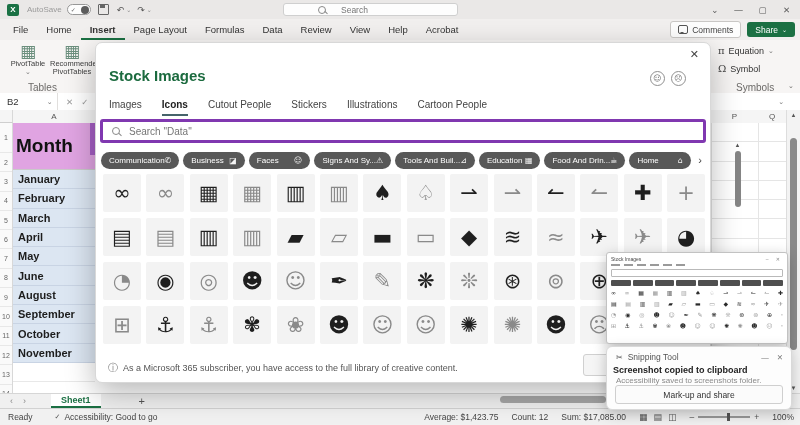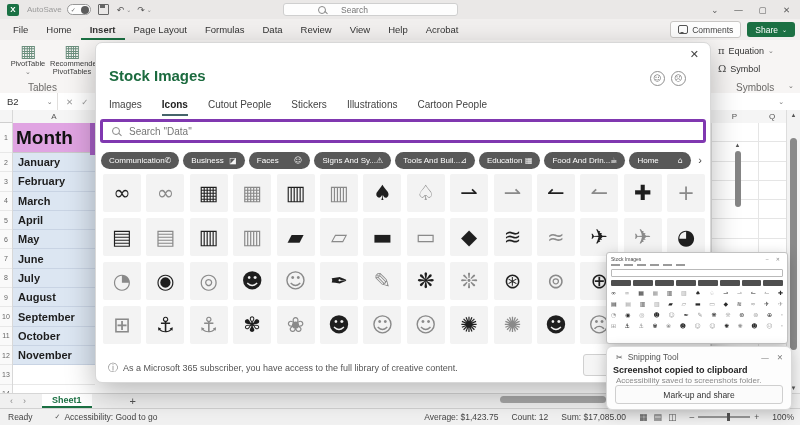--- a/index.html
+++ b/index.html
@@ -55,21 +55,21 @@
   .fx{font-style:italic;font-family:"Liberation Serif",serif}
   
   .colhdr{position:absolute;top:110px;height:13px;background:#f5f5f5;border-bottom:1px solid #cfcfcf;
           font-size:8px;color:#555;display:flex;align-items:center;justify-content:center}
   .corner{position:absolute;left:0;top:110px;width:13px;height:13px;background:#f5f5f5;border-right:1px solid #d8d8d8;border-bottom:1px solid #cfcfcf;box-sizing:border-box}
   #row-numbers{position:absolute;left:0;top:123px;width:13px;height:270px;overflow:hidden;background:#fafafa;border-right:1px solid #d8d8d8;box-sizing:border-box}
   .rnum{height:19.3px;font-size:7px;color:#666;display:flex;align-items:center;justify-content:center;border-bottom:1px solid #e8e8e8;box-sizing:border-box}
   .rnum.tall{height:30px}
   #col-a-cells{position:absolute;left:13px;top:123px;width:82px;height:270px;overflow:hidden}
   .acell{height:19.3px;box-sizing:border-box;border-bottom:1px solid #c9d4e4;display:flex;align-items:center;padding-left:5px}
-  .acell.monthhdr{height:30px;background:#e0a4e2;font-size:19px;font-weight:600;color:#111;border-bottom:1px solid #c9c9c9;padding-left:3px;overflow:hidden}
+  .acell.monthhdr{height:47px;background:#e0a4e2;font-size:19px;font-weight:600;color:#111;border-bottom:1px solid #c9c9c9;padding-left:3px;overflow:hidden}
   .acell.mcell{background:#dce6f2;font-size:11px;font-weight:700;color:#1d1d1d}
   .acell.empty{background:#fff;border-bottom:1px solid #e8e8e8}
   .b1sliver{position:absolute;left:90px;top:123px;width:5px;height:32px;background:#a55fc4;z-index:4}
   .rightgrid{position:absolute;left:711px;top:123px;width:75px;height:270px;background:#fff;
              background-image:repeating-linear-gradient(to bottom,transparent 0 18.3px,#e5e5e5 18.3px 19.3px);
              border-left:1px solid #e3e3e3;box-sizing:border-box}
   .rightgrid .vline{position:absolute;left:46px;top:0;width:1px;height:100%;background:#e5e5e5}
   
   .vscroll{position:absolute;left:786px;top:110px;width:14px;height:283px;background:#f3f3f3;border-left:1px solid #ddd;box-sizing:border-box;z-index:3}
   .vscroll .arr{position:absolute;left:0;width:100%;text-align:center;font-size:6px;color:#555}
@@ -129,21 +129,21 @@
   .thead .tctrl{margin-left:auto;display:flex;gap:8px;color:#777;font-size:7.5px}
   .ttitle{font-size:9px;font-weight:bold;color:#222;padding:3px 6px 0}
   .tsub{font-size:8px;color:#8a8a8a;padding:1px 9px 0}
   .tbtn{position:absolute;left:8px;right:8px;bottom:5px;height:17px;border:1px solid #cfcfcf;border-radius:3px;
         background:#fbfbfb;display:flex;align-items:center;justify-content:center;font-size:8.5px;color:#333}
   
   .tabbar{position:absolute;left:0;top:393px;width:800px;height:15px;background:#f0f0f0;border-top:1px solid #d6d6d6;
           display:flex;align-items:center;font-size:9px;color:#666;box-sizing:border-box}
   .navarr{margin-left:10px;color:#888;font-size:9px}
   .navarr2{margin-left:10px;color:#888;font-size:9px}
-  .sheettab{margin-left:16px;height:100%;padding:0 10px;display:flex;align-items:center;background:#fff;
+  .sheettab{margin-left:25px;height:100%;padding:0 10px;display:flex;align-items:center;background:#fff;
             border-bottom:2px solid #1b7043;color:#1b7043;font-weight:bold;font-size:9px;box-sizing:border-box}
   .addsheet{margin-left:38px;font-size:11px;color:#555}
   .statusbar{position:absolute;left:0;top:408px;width:800px;height:17px;background:#f1f1f1;border-top:1px solid #d2d2d2;
              display:flex;align-items:center;font-size:8.5px;color:#444;box-sizing:border-box}
   .sready{margin-left:8px}
   .saccess{margin-left:22px;display:flex;align-items:center;gap:4px}
   .saccess .ck{font-size:7px;color:#555}
   .sright{margin-left:auto;display:flex;align-items:center;gap:13px;margin-right:6px}
   .viewics{display:flex;gap:6px;font-size:9px;color:#555;font-family:"DejaVu Sans",sans-serif}
   .zoomctl{display:flex;align-items:center;gap:4px;color:#555}
@@ -259,21 +259,20 @@
     <div class="rnum">14</div>
   </div>
 <div id="col-a-cells">
     <div class="acell monthhdr">Month</div>
     <div class="acell mcell">January</div>
     <div class="acell mcell">February</div>
     <div class="acell mcell">March</div>
     <div class="acell mcell">April</div>
     <div class="acell mcell">May</div>
     <div class="acell mcell">June</div>
-    <div class="acell mcell">July</div>
     <div class="acell mcell">August</div>
     <div class="acell mcell">September</div>
     <div class="acell mcell">October</div>
     <div class="acell mcell">November</div>
     <div class="acell empty"></div>
   </div>
 <div class="b1sliver"></div>
 <div class="rightgrid">
     <div class="vline"></div>
   </div>

